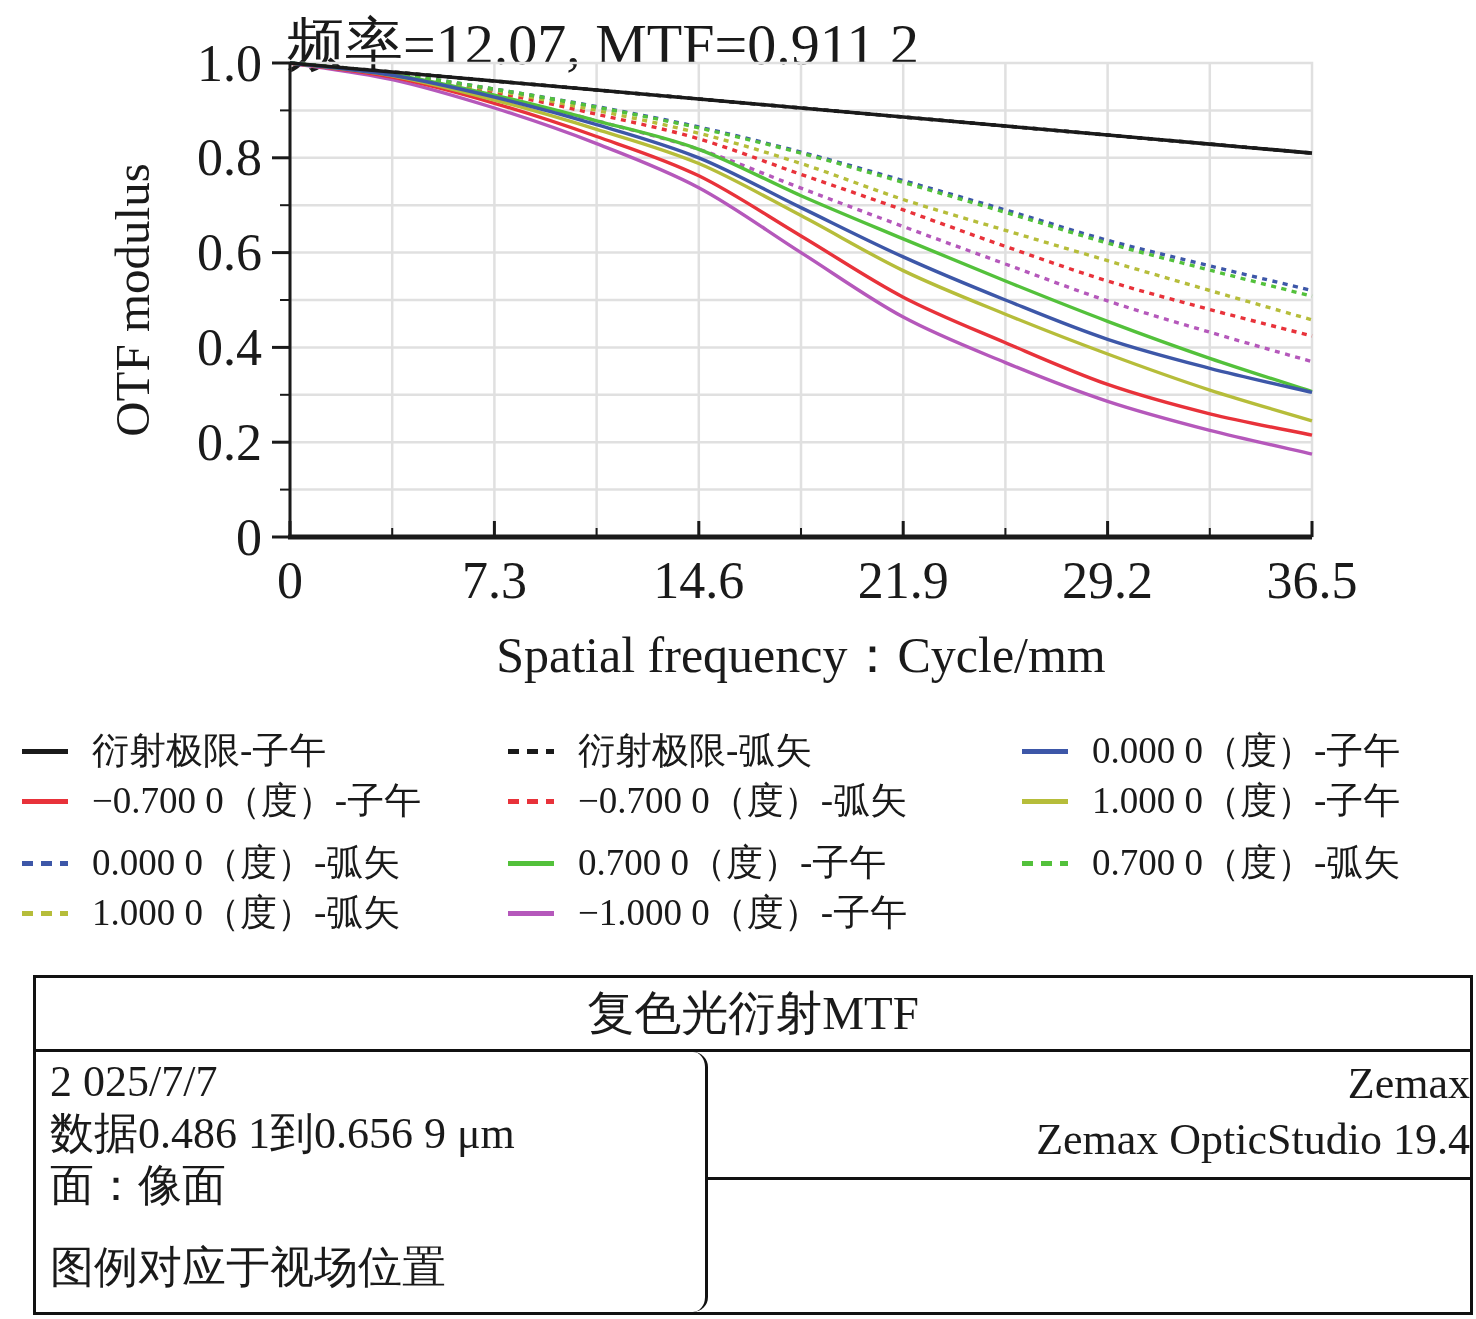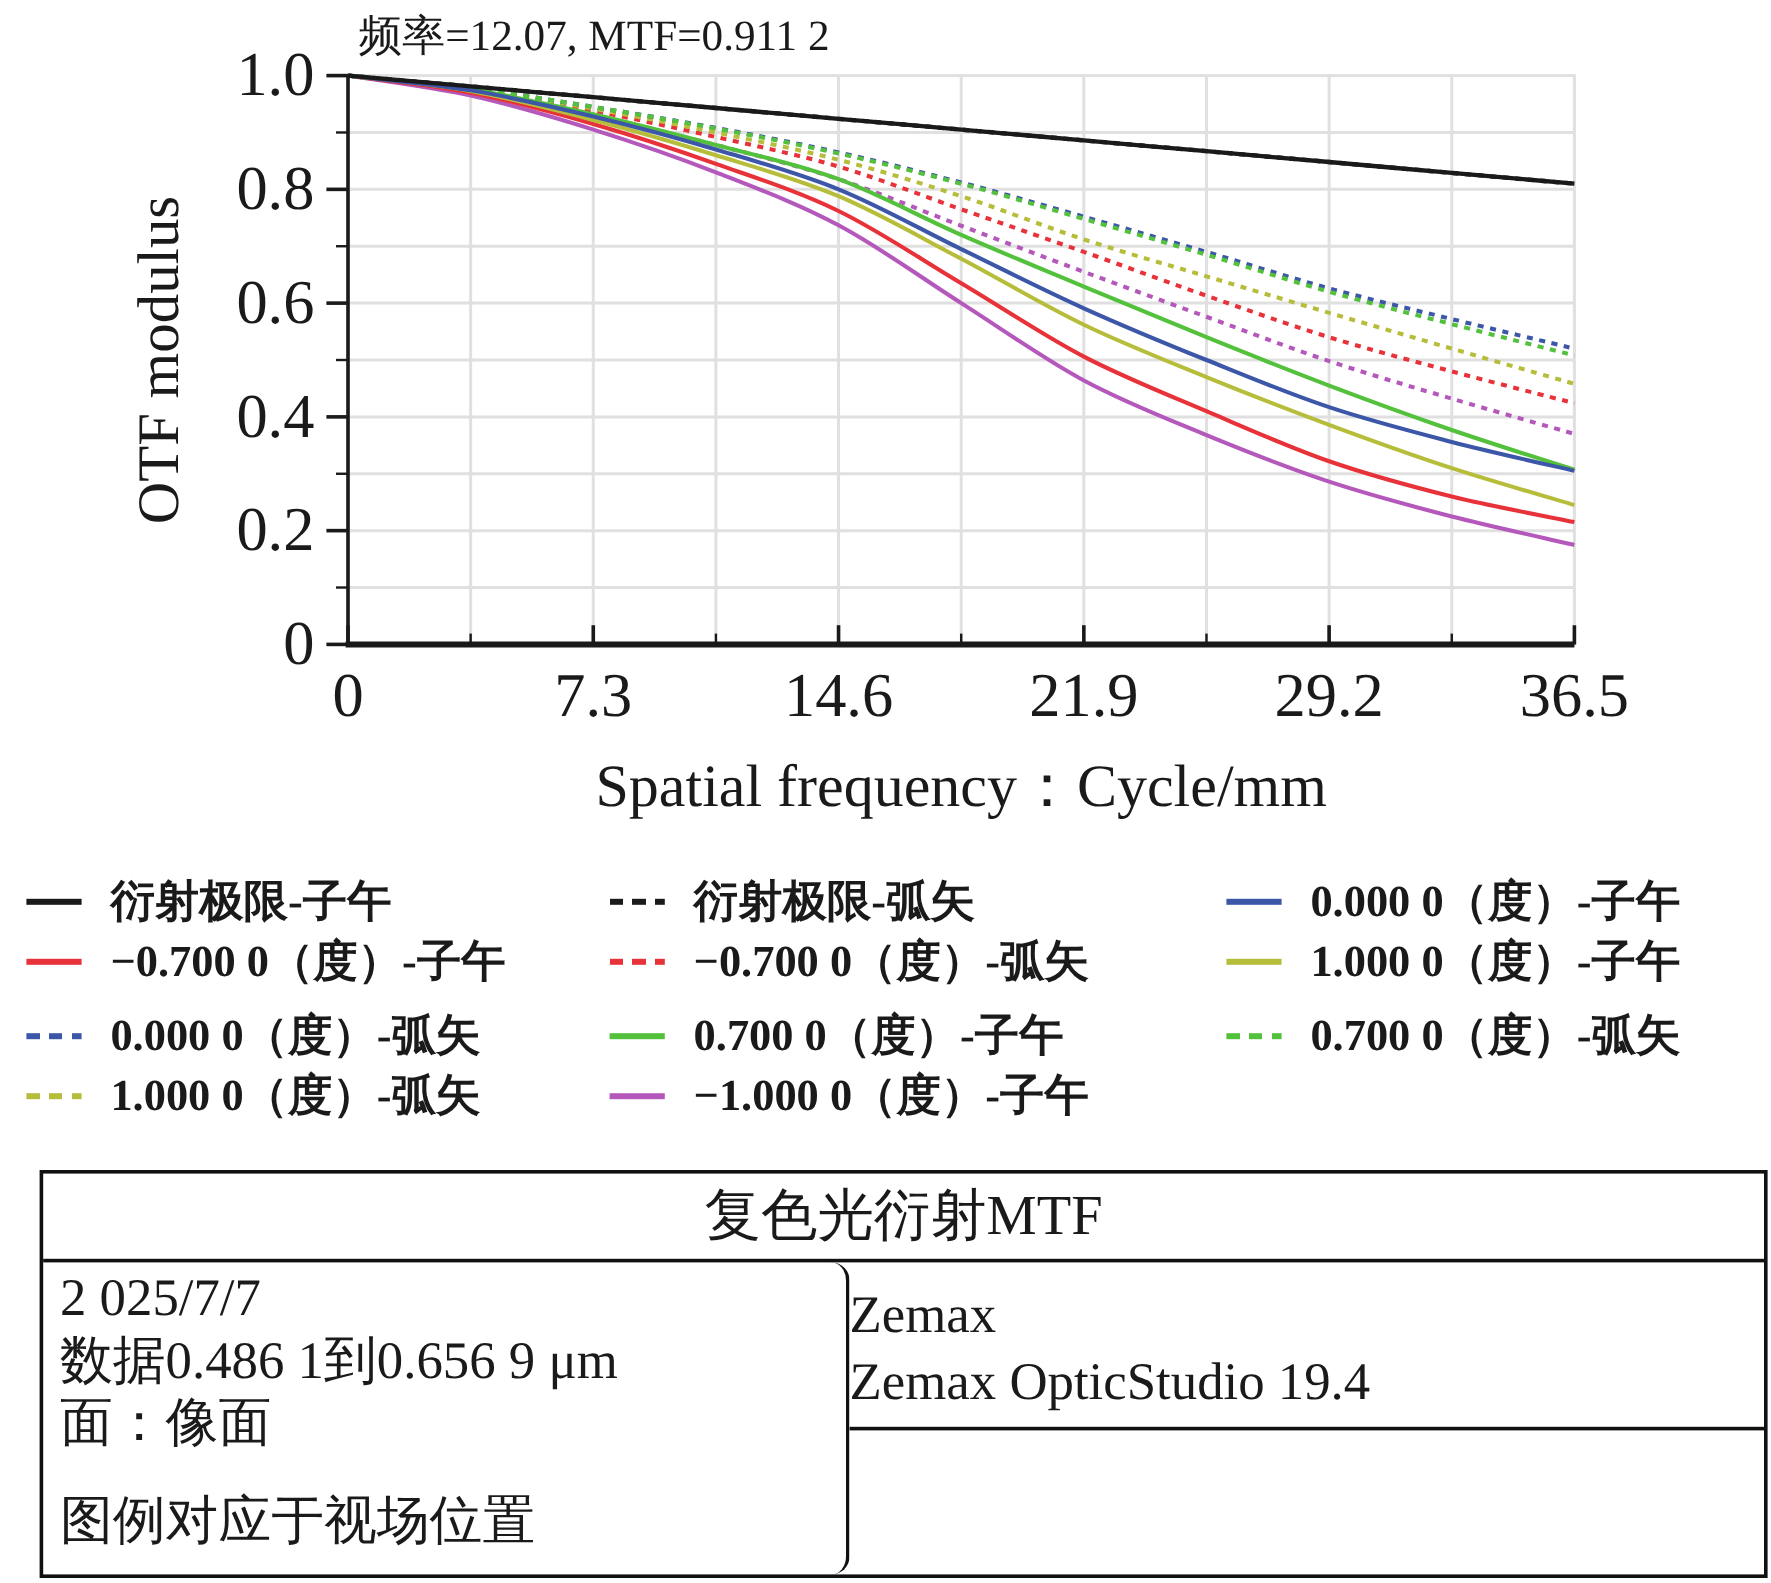--- a/index.html
+++ b/index.html
@@ -1,40 +1,40 @@
 <!DOCTYPE html>
 <html><head>
 <meta charset="utf-8">
 <style>
   html,body{margin:0;padding:0;background:#ffffff;}
   #screen{position:relative;width:1476px;height:1319px;background:#ffffff;overflow:hidden;
           font-family:"Liberation Serif","DejaVu Serif",serif;color:#1a1a1a;}
   
-  #chart-title{position:absolute;left:287px;top:6px;font-size:36px;white-space:nowrap;margin-left:12px;}
+  #chart-title{position:absolute;left:287px;top:6px;font-size:58px;white-space:nowrap;}
   #chart-svg{position:absolute;left:0;top:0;}
   
   #legend{position:absolute;left:22px;top:726px;width:1450px;}
   .legend-grid{display:grid;grid-template-columns:486px 514px 430px;}
   .legend-grid.group2{margin-top:12px;}
   .legend-item{display:flex;align-items:center;height:50px;}
   .swatch{width:46px;height:5px;margin-right:24px;flex:0 0 auto;}
-  .legend-label{font-size:37px;white-space:nowrap;font-weight:bold;}
+  .legend-label{font-size:37px;white-space:nowrap;}
   
   #info-table{position:absolute;left:33px;top:975px;width:1434px;height:334px;
               border:3px solid #111;display:flex;flex-direction:column;}
   #table-title{height:71px;line-height:71px;text-align:center;font-size:47px;
                border-bottom:3px solid #111;}
   #table-body{flex:1;display:flex;min-height:0;}
   #table-left{width:655px;border-right:3px solid #111;padding:4px 0 0 14px;
               font-size:44px;line-height:52px;border-radius:15px;}
   .tleft-line{white-space:nowrap;}
   .tleft-line.gap{margin-top:30px;}
   #table-right{flex:1;display:flex;flex-direction:column;}
-  #table-right-top{height:121px;border-bottom:3px solid #111;text-align:left;
-                   font-size:44px;line-height:56px;padding-top:16px;}
+  #table-right-top{height:121px;border-bottom:3px solid #111;text-align:right;
+                   font-size:44px;line-height:56px;padding-top:4px;}
   #table-right-bottom{flex:1;}
 </style>
 </head>
 <body>
 
 <div id="screen">
 
   <div id="chart-title">频率=12.07, MTF=0.911 2</div>
 
   <svg id="chart-svg" width="1476" height="700" viewBox="0 0 1476 700">

